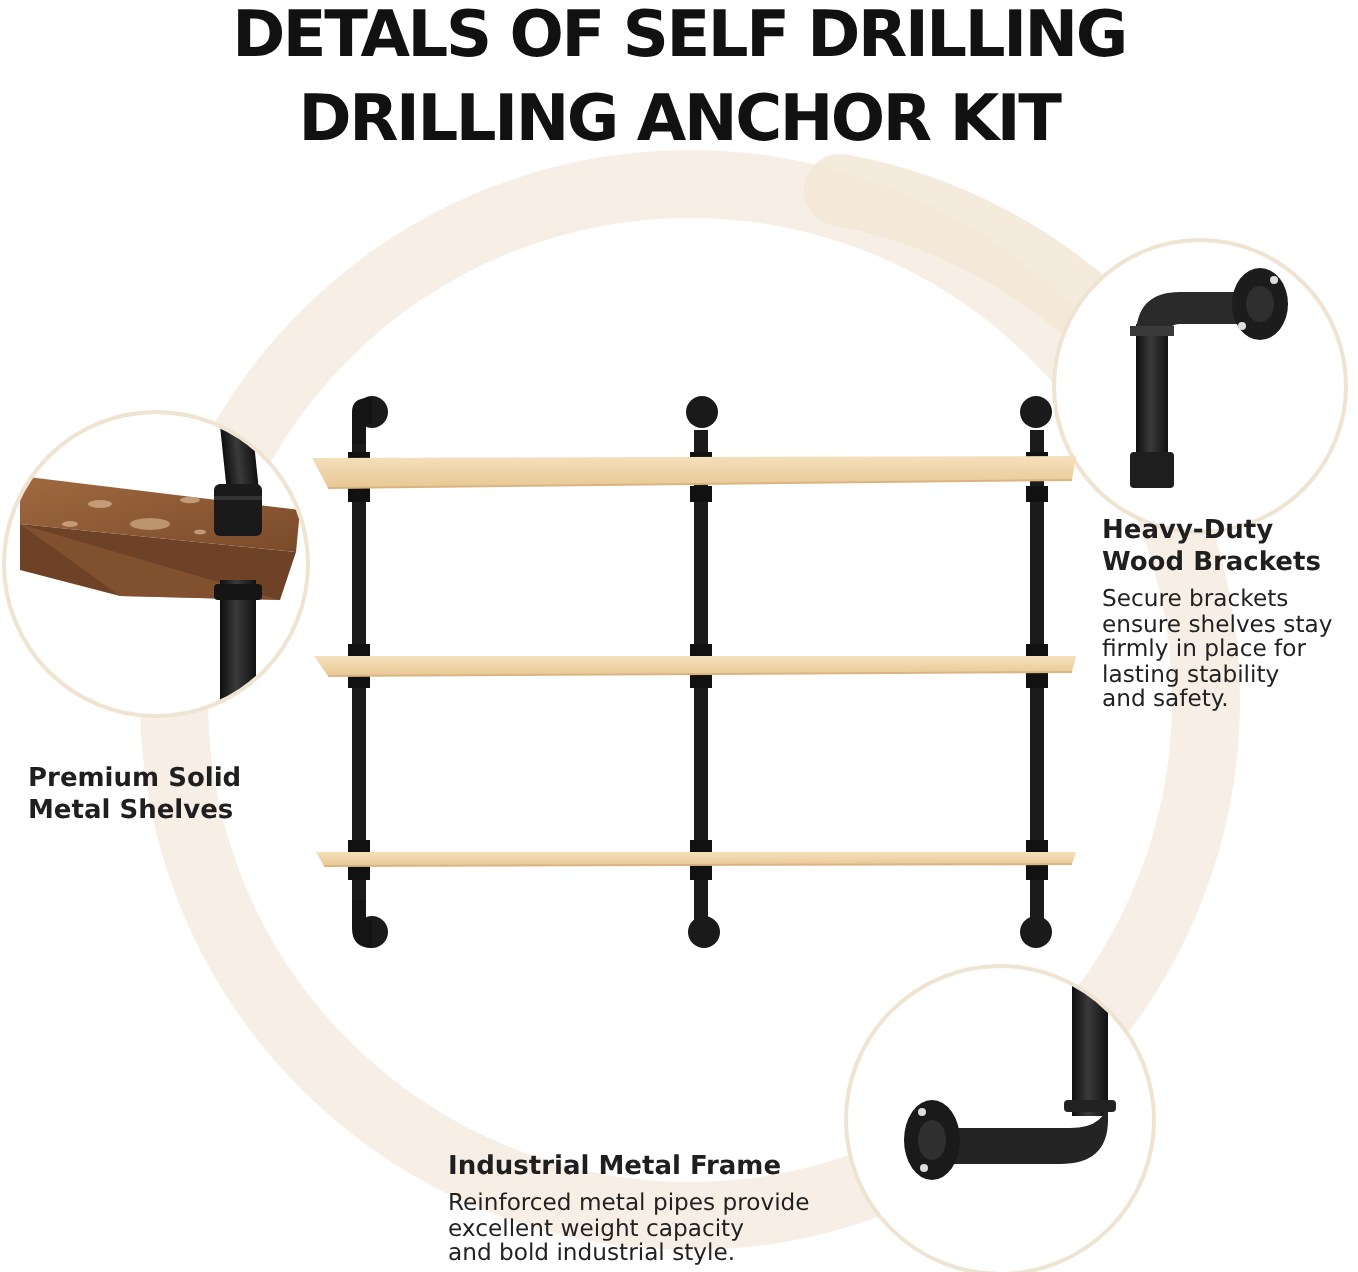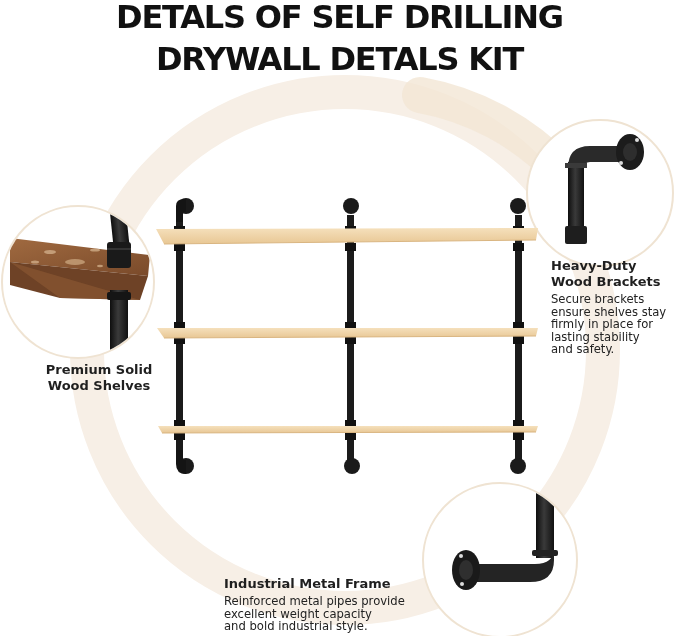--- a/index.html
+++ b/index.html
@@ -7,21 +7,21 @@
          font-family:"Liberation Sans", "DejaVu Sans", sans-serif; color:#1a1a1a; }
   .canvas { position:absolute; left:0; top:0; width:679px; height:636px; }
   .title { position:absolute; left:0; top:-4px; width:679px; text-align:center;
            font-family:"DejaVu Sans", sans-serif; font-weight:bold;
            font-size:32px; line-height:42px; letter-spacing:-1.2px; color:#111; }
   .feature { position:absolute; }
   .feature h3 { margin:0; font-family:"DejaVu Sans", sans-serif; font-weight:bold;
                 font-size:13px; line-height:16px; color:#1f1f1f; }
   .feature p { margin:3px 0 0 0; font-family:"DejaVu Sans", sans-serif;
                font-size:11.6px; line-height:12.6px; color:#222; white-space:pre-line; }
-  .f-wood { left:14px; top:362px; width:170px;text-align:center; }
+  .f-wood { left:14px; top:382px; width:170px; }
   .f-bracket { left:551px; top:258px; width:130px; }
   .f-frame { left:224px; top:576px; width:260px; }
   svg { position:absolute; left:0; top:0; }
 </style>
 </head>
 <body>
 
 <div class="canvas">
 
   <svg width="679" height="636" viewBox="0 0 679 636">
@@ -154,27 +154,27 @@
       </g>
       <g>
         <polygon points="158,426 538,426 536,432 162,433" fill="url(#shelfGrad)"></polygon>
         <line x1="162" y1="433" x2="536" y2="432" stroke="#d9b581" stroke-width="1"></line>
       </g>
     </g>
   </svg>
 
   <div class="title">
     <div>DETALS OF SELF DRILLING</div>
-    <div>DRYWALL DETALS KIT</div>
+    <div>DRILLING ANCHOR KIT</div>
   </div>
 
   <div class="feature f-wood">
     <h3>
       <span>Premium Solid</span><br>
-      <span>Wood Shelves</span>
+      <span>Metal Shelves</span>
     </h3>
   </div>
 
   <div class="feature f-bracket">
     <h3>
       <span>Heavy-Duty</span><br>
       <span>Wood Brackets</span>
     </h3>
     <p>Secure brackets
 ensure shelves stay

